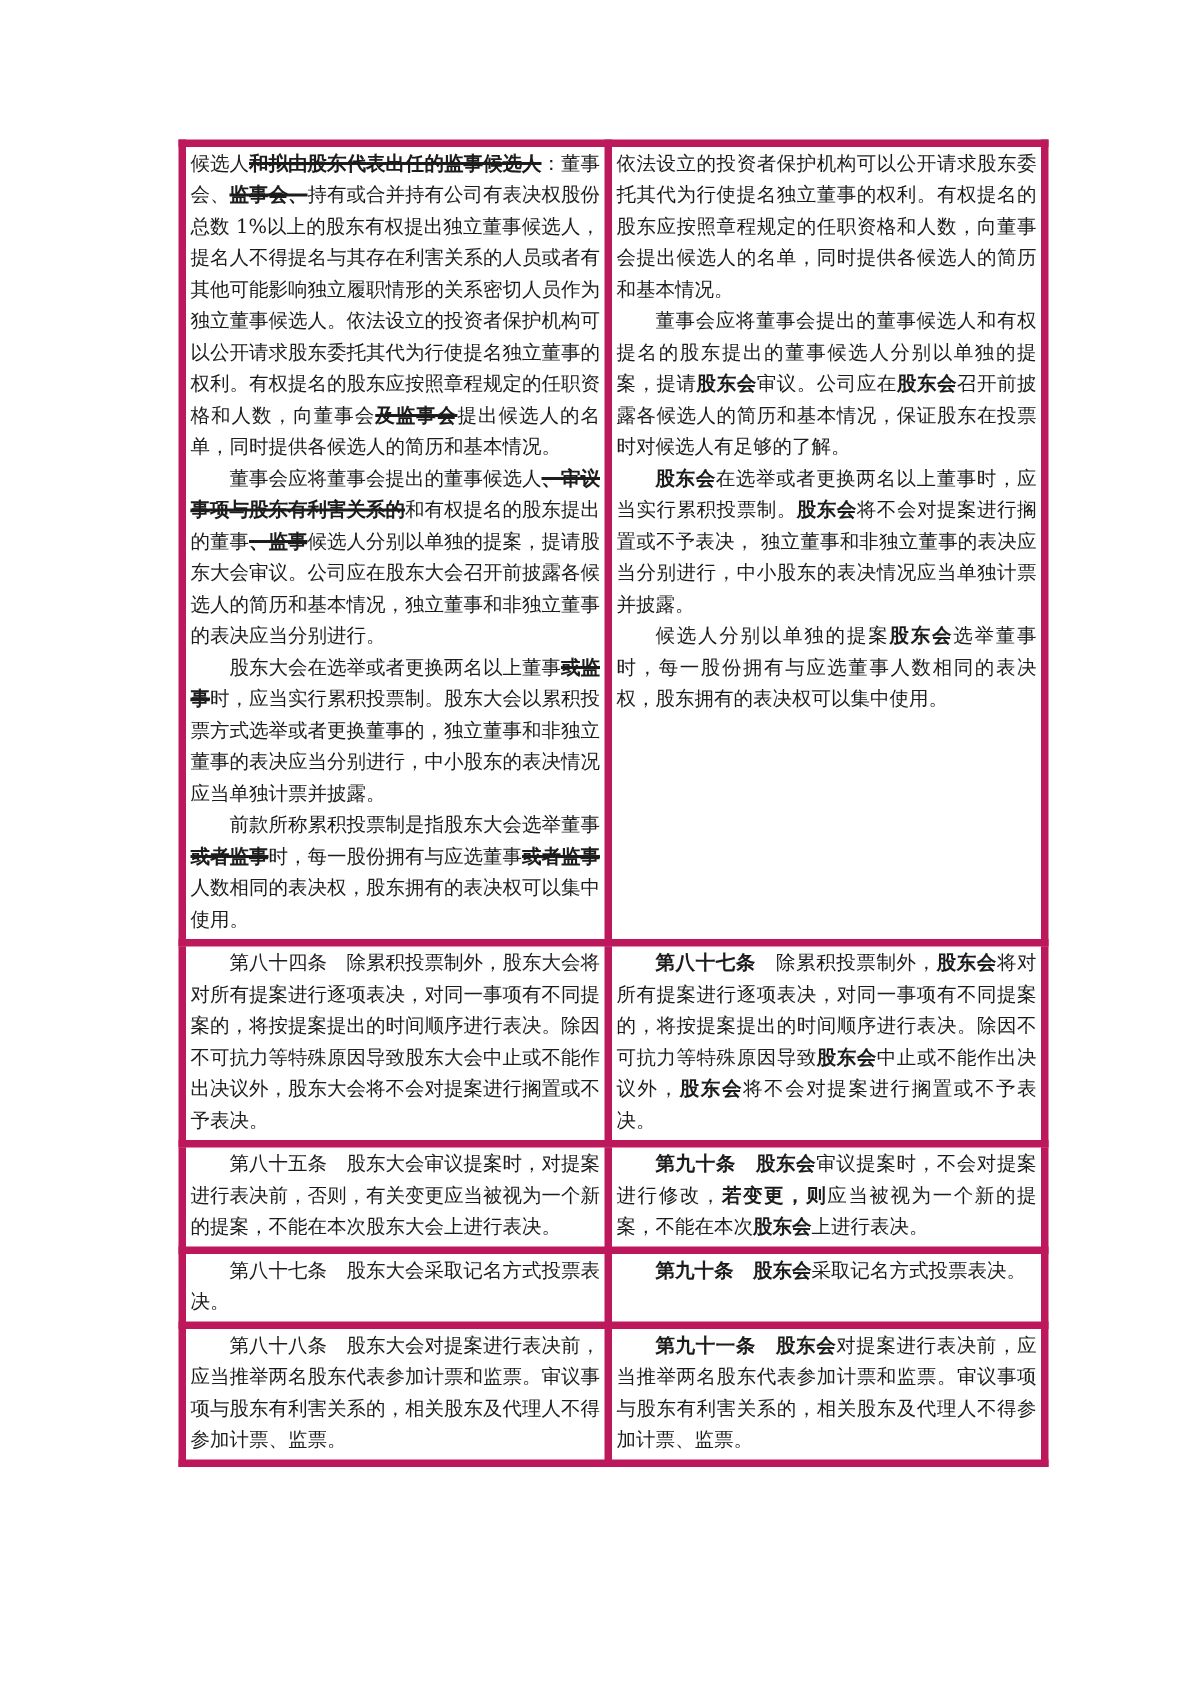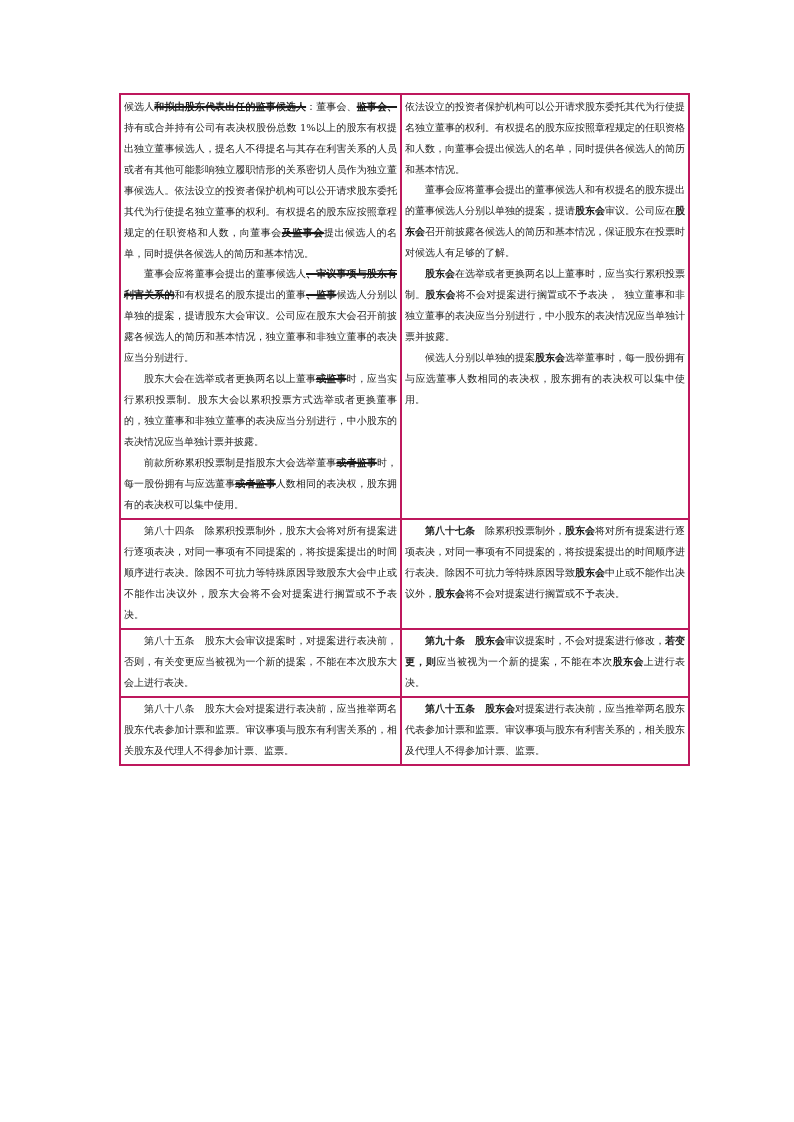--- a/index.html
+++ b/index.html
@@ -17,33 +17,33 @@
     overflow:hidden;
   }
   table.doc-table {
     position:absolute;
     left:119px; top:93px;
     width:559px;
     border-collapse:collapse;
     table-layout:fixed;
   }
   table.doc-table td {
-    border:2px solid #be185d;
+    border:5px solid #be185d;
     vertical-align:top;
     padding:1px 3px 2px 3px;
-    font-size:10px;
+    font-size:13px;
     line-height:21px;
     text-align:justify;
     text-justify:inter-ideograph;
     word-break:break-all;
   }
   td.col-left  { width:273px; }
   td.col-right { width:280px;margin-top:32px; }
   .para { margin:0; }
-  .para.indent { text-indent:2em;font-family:Liberation Mono, monospace; }
+  .para.indent { text-indent:2em; }
   .run      { font-weight:normal; }
   .run-del  { font-weight:bold; text-decoration:line-through; text-decoration-thickness:1.5px; }
   .run-add  { font-weight:bold; }
 </style>
 </head>
 <body>
 
 <div class="page">
   <table class="doc-table">
     <tbody>
@@ -72,21 +72,29 @@
         <tr>
           <td class="col-left">
             <div class="para indent"><span class="run">第八十五条　股东大会审议提案时，对提案进行表决前，否则，有关变更应当被视为一个新的提案，不能在本次股东大会上进行表决。</span></div>
           </td>
           <td class="col-right">
             <div class="para indent"><span class="run-add">第九十条　股东会</span><span class="run">审议提案时，不会对提案进行修改，</span><span class="run-add">若变更，则</span><span class="run">应当被视为一个新的提案，不能在本次</span><span class="run-add">股东会</span><span class="run">上进行表决。</span></div>
           </td>
         </tr>
         <tr>
           <td class="col-left">
+            <div class="para indent"><span class="run">第八十七条　股东大会采取记名方式投票表决。</span></div>
+          </td>
+          <td class="col-right">
+            <div class="para indent"><span class="run-add">第九十条　股东会</span><span class="run">采取记名方式投票表决。</span></div>
+          </td>
+        </tr>
+        <tr>
+          <td class="col-left">
             <div class="para indent"><span class="run">第八十八条　股东大会对提案进行表决前，应当推举两名股东代表参加计票和监票。审议事项与股东有利害关系的，相关股东及代理人不得参加计票、监票。</span></div>
           </td>
           <td class="col-right">
-            <div class="para indent"><span class="run-add">第八十五条　股东会</span><span class="run">对提案进行表决前，应当推举两名股东代表参加计票和监票。审议事项与股东有利害关系的，相关股东及代理人不得参加计票、监票。</span></div>
+            <div class="para indent"><span class="run-add">第九十一条　股东会</span><span class="run">对提案进行表决前，应当推举两名股东代表参加计票和监票。审议事项与股东有利害关系的，相关股东及代理人不得参加计票、监票。</span></div>
           </td>
         </tr>
       </tbody>
   </table>
 </div>
 
 </body></html>

